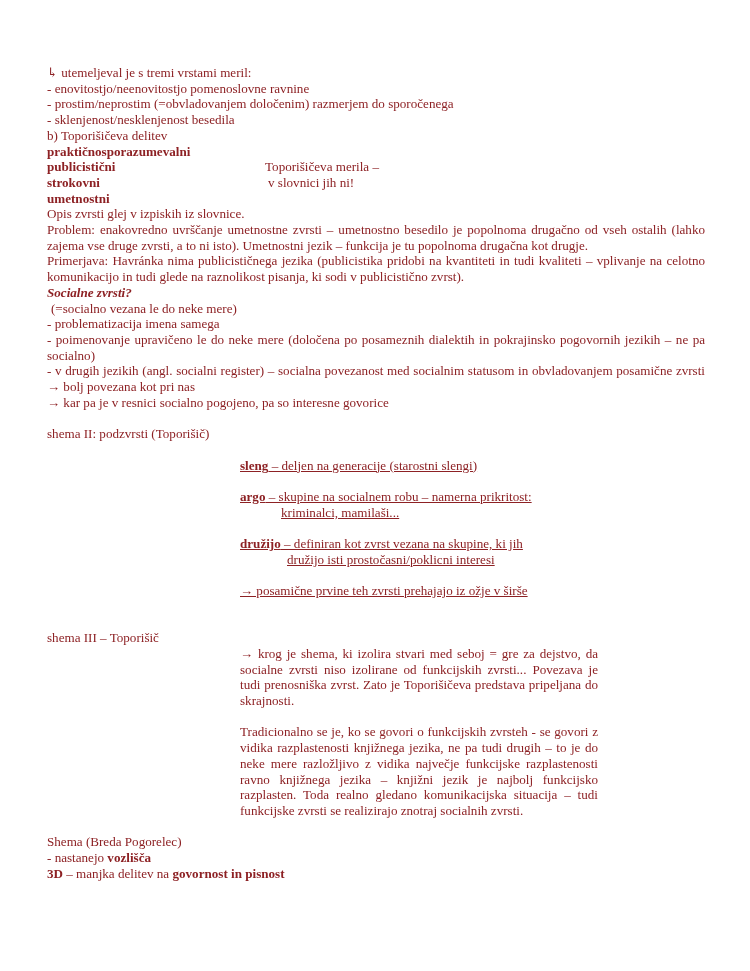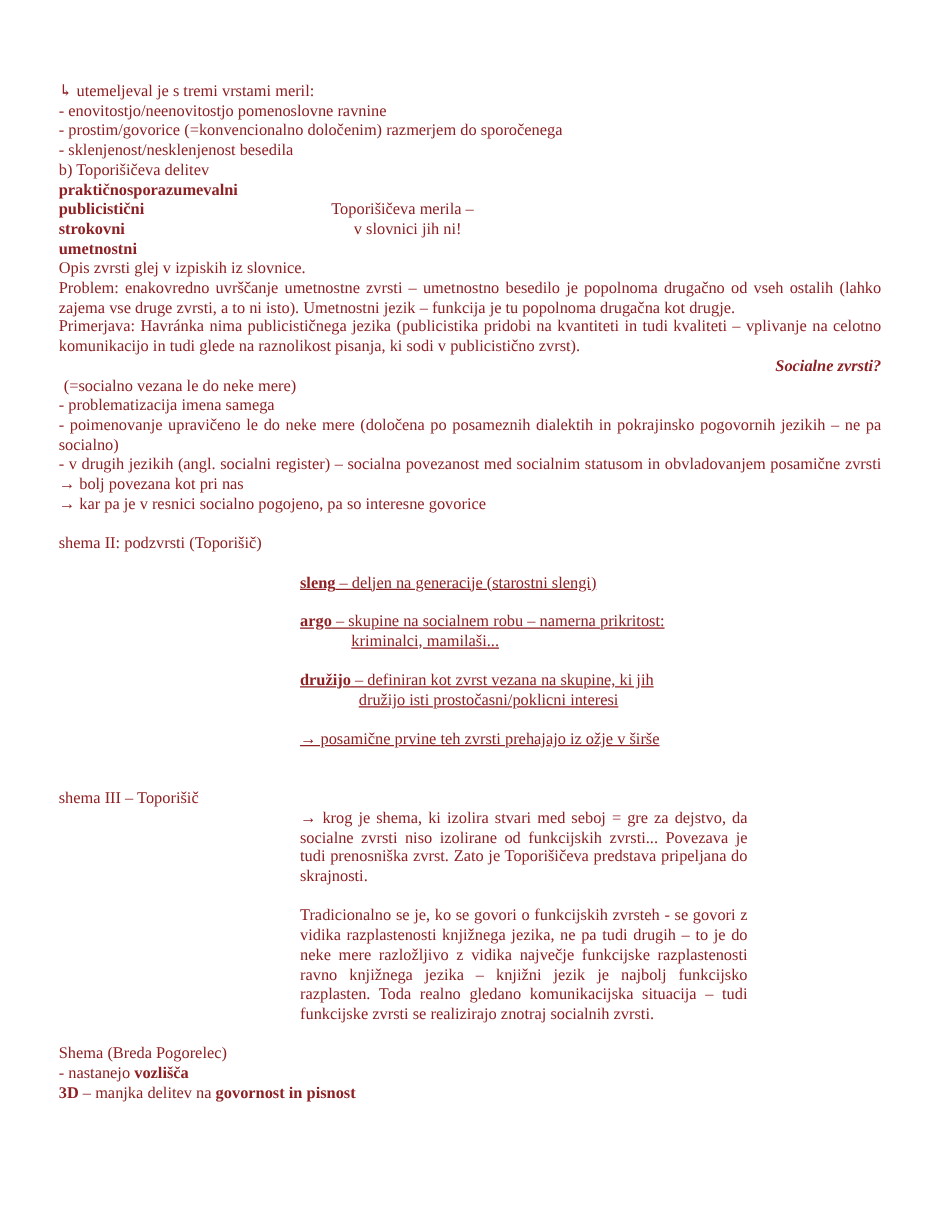--- a/index.html
+++ b/index.html
@@ -13,40 +13,40 @@
     font-family: "Liberation Serif", "DejaVu Serif", serif;
     font-size: 13.1px;
     line-height: 15.7px;
     color: #8d2124;
     padding: 65px 45px 0 47px;
     overflow: hidden;
   }
   .line { white-space: nowrap; }
   .just { text-align: justify; }
   .b  { font-weight: bold; }
-  .bi { font-weight: bold; font-style: italic; text-align: right; }
+  .bi { font-weight: bold; font-style: italic; }
   .gap  { height: 15.7px; }
   .gap2 { height: 31.4px; }
   .cols { position: relative; white-space: nowrap; }
   .note  { position: absolute; left: 218px; top: 0; font-weight: normal; }
-  .note2 { left: 236px; }
+  .note2 { left: 221px; }
   .mid { margin-left: 193px; white-space: nowrap; text-decoration: underline; }
   .hang-argo   { padding-left: 41px; }
   .hang-zargon { padding-left: 47px; }
   .col3 { margin-left: 193px; width: 358px; text-align: justify; }
   .indent-sp { padding-left: 4px; }
 </style>
 </head>
 <body>
 
 <div class="page">
 
   <div class="line">↳ utemeljeval je s tremi vrstami meril:</div>
   <div class="line">- enovitostjo/neenovitostjo pomenoslovne ravnine</div>
-  <div class="line">- prostim/govorice (=konvencionalno določenim) razmerjem do sporočenega</div>
+  <div class="line">- prostim/neprostim (=obvladovanjem določenim) razmerjem do sporočenega</div>
   <div class="line">- sklenjenost/nesklenjenost besedila</div>
   <div class="line">b) Toporišičeva delitev</div>
 
   <div class="line b">praktičnosporazumevalni</div>
   <div class="cols">
     <span class="b">publicistični</span>
     <span class="note">Toporišičeva merila –</span>
   </div>
   <div class="cols">
     <span class="b">strokovni</span>

